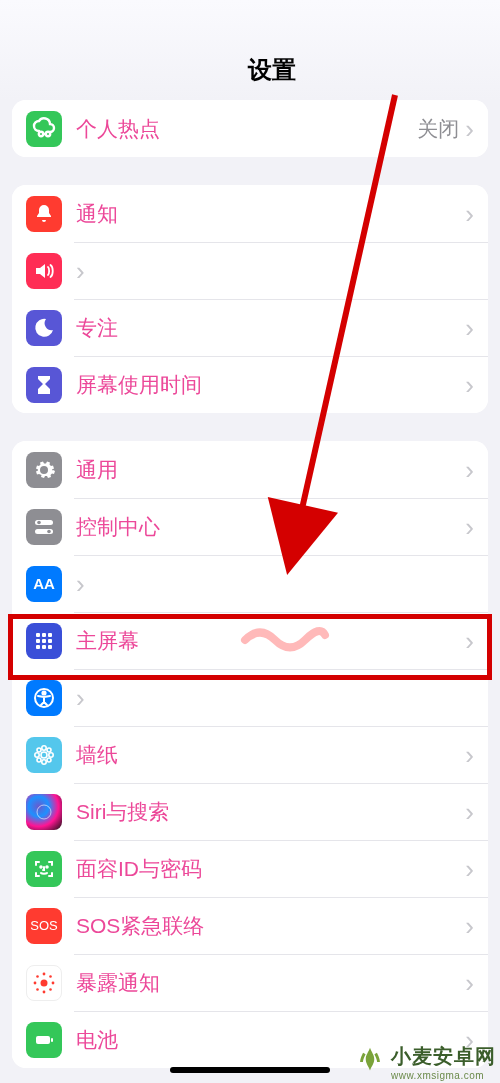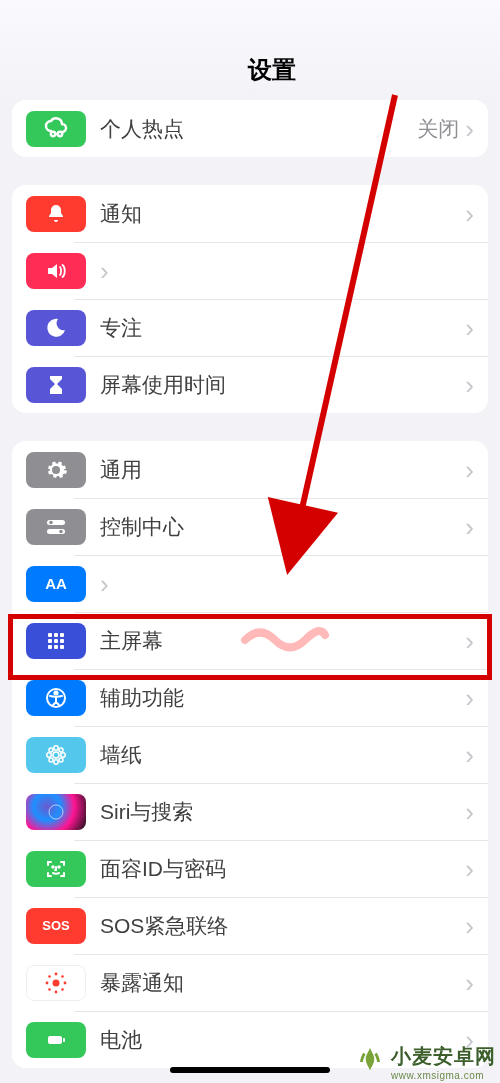--- a/index.html
+++ b/index.html
@@ -43,34 +43,34 @@
     .row + .row::before {
       content: "";
       position: absolute;
       left: 62px;
       right: 0;
       top: 0;
       height: 1px;
       background: #e5e5ea;
     }
     .icon-box {
-      width: 60px;
+      width: 36px;
       height: 36px;
       border-radius: 8px;
       margin-right: 14px;
       display: flex;
       align-items: center;
       justify-content: center;
       flex-shrink: 0;
     }
     .icon-box svg { width: 24px; height: 24px; }
     .row-label {
       flex: 1;
       font-size: 21px;
-      color: #404040;
+      color: #ec4899;
       font-weight: 400;
     }
     .row-detail {
       font-size: 21px;
       color: #8e8e93;
       margin-right: 6px;
     }
     .chev {
       color: #c7c7cc;
       font-size: 26px;
@@ -227,21 +227,20 @@
     <div class="chev">›</div>
   </div>
   <div class="row">
     <div class="icon-box" style="background:#007aff">
       <svg viewBox="0 0 24 24" fill="none" stroke="#fff" stroke-width="2">
           <circle cx="12" cy="12" r="9"></circle>
           <circle cx="12" cy="7" r="1.6" fill="#fff"></circle>
           <path d="M6 10l6 1 6-1M12 11v5m-3 3l3-3 3 3" stroke-linecap="round"></path>
         </svg>
     </div>
-    <div class="row-label">辅助功能</div>
     <div class="chev">›</div>
   </div>
   <div class="row">
     <div class="icon-box" style="background:#54c7ec">
       <svg viewBox="0 0 24 24" fill="none" stroke="#fff" stroke-width="1.6">
           <circle cx="12" cy="12" r="3"></circle>
           <circle cx="12" cy="5" r="2.2"></circle>
           <circle cx="12" cy="19" r="2.2"></circle>
           <circle cx="5" cy="12" r="2.2"></circle>
           <circle cx="19" cy="12" r="2.2"></circle>
@@ -269,21 +268,21 @@
           <path d="M4 8V5h3M20 8V5h-3M4 16v3h3M20 16v3h-3"></path>
           <circle cx="9" cy="10" r=".8" fill="#fff"></circle>
           <circle cx="15" cy="10" r=".8" fill="#fff"></circle>
           <path d="M12 10v3h-1M9 16c1 1 5 1 6 0"></path>
         </svg>
     </div>
     <div class="row-label">面容ID与密码</div>
     <div class="chev">›</div>
   </div>
   <div class="row">
-    <div class="icon-box" style="background:#ff3b30;color:#fff;font-size:13px;font-weight:700">
+    <div class="icon-box" style="background:#ff3b30;color:#fff;font-size:13px;font-weight:400">
       <span>SOS</span>
     </div>
     <div class="row-label">SOS紧急联络</div>
     <div class="chev">›</div>
   </div>
   <div class="row">
     <div class="icon-box" style="background:#fff;border:1px solid #eee">
       <svg viewBox="0 0 24 24">
           <circle cx="12" cy="12" r="3.5" fill="#ff3b30"></circle>
           <g fill="#ff3b30">

